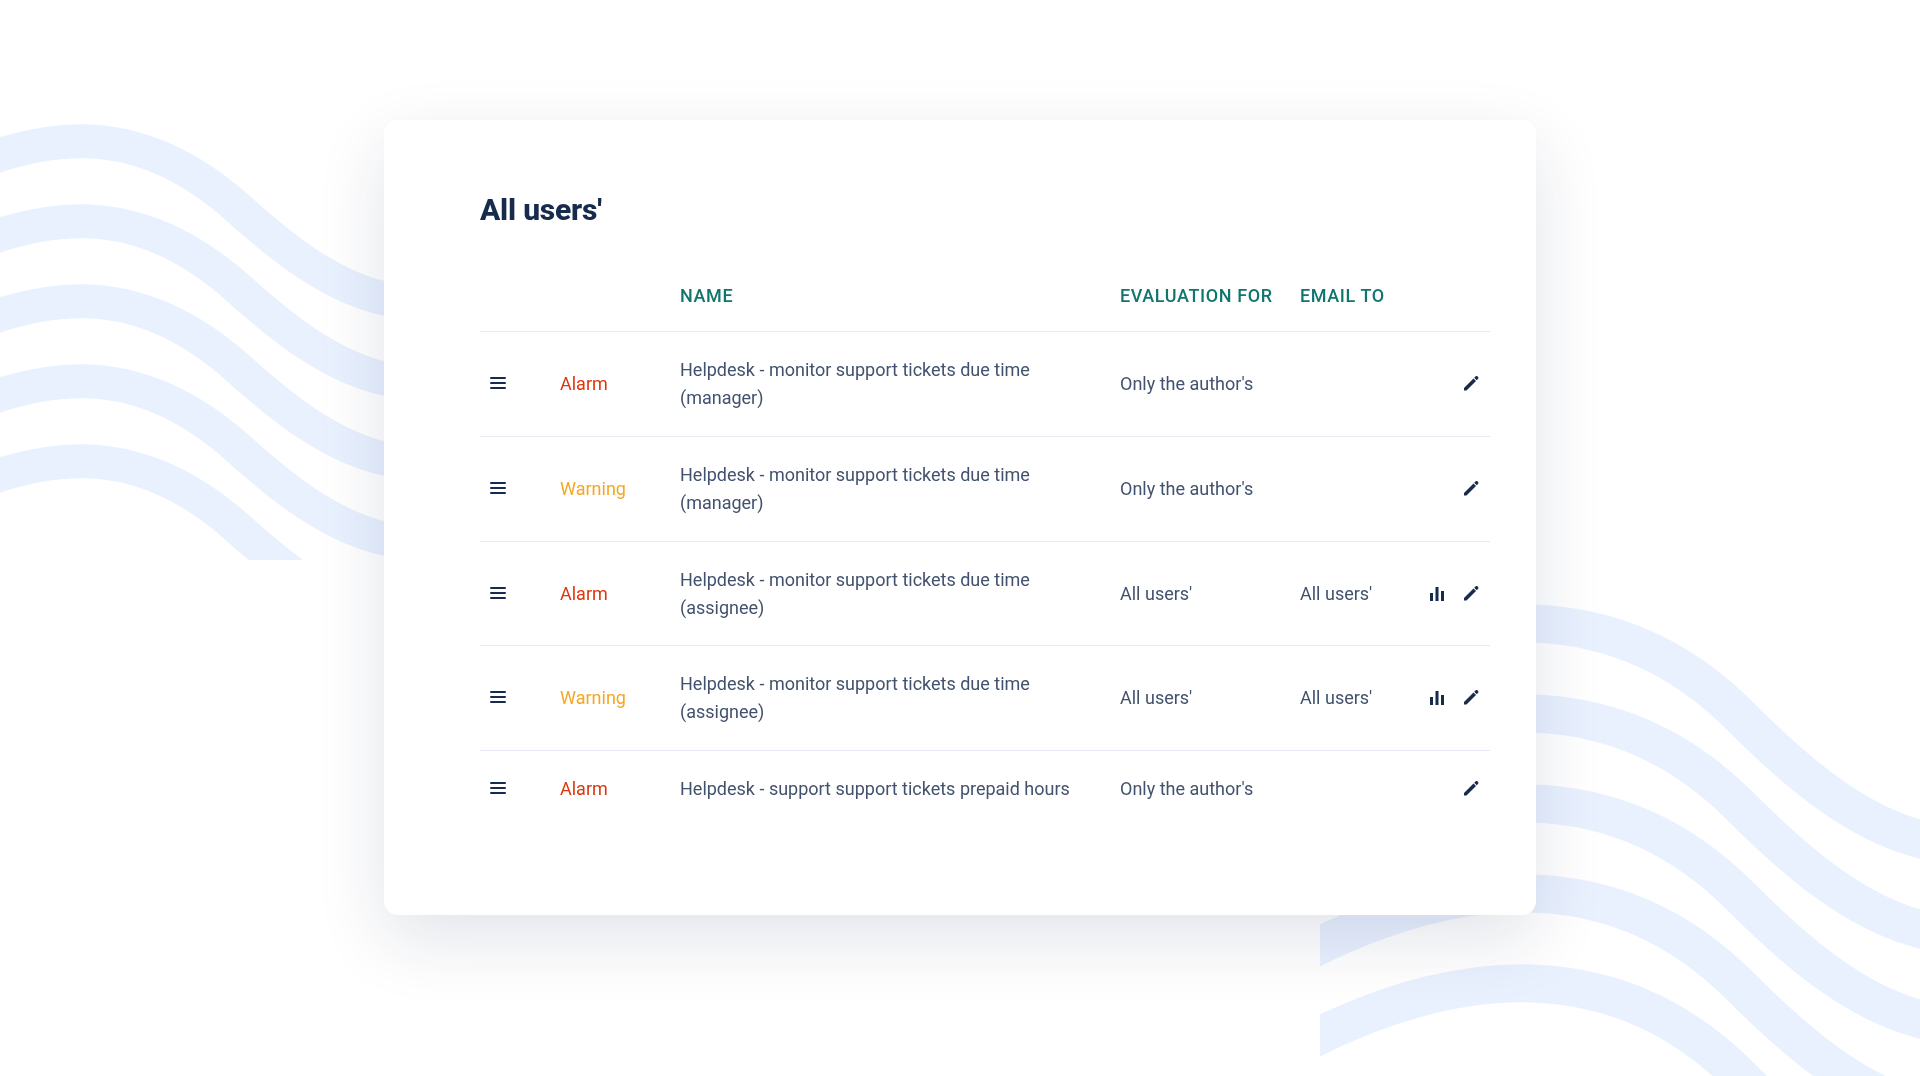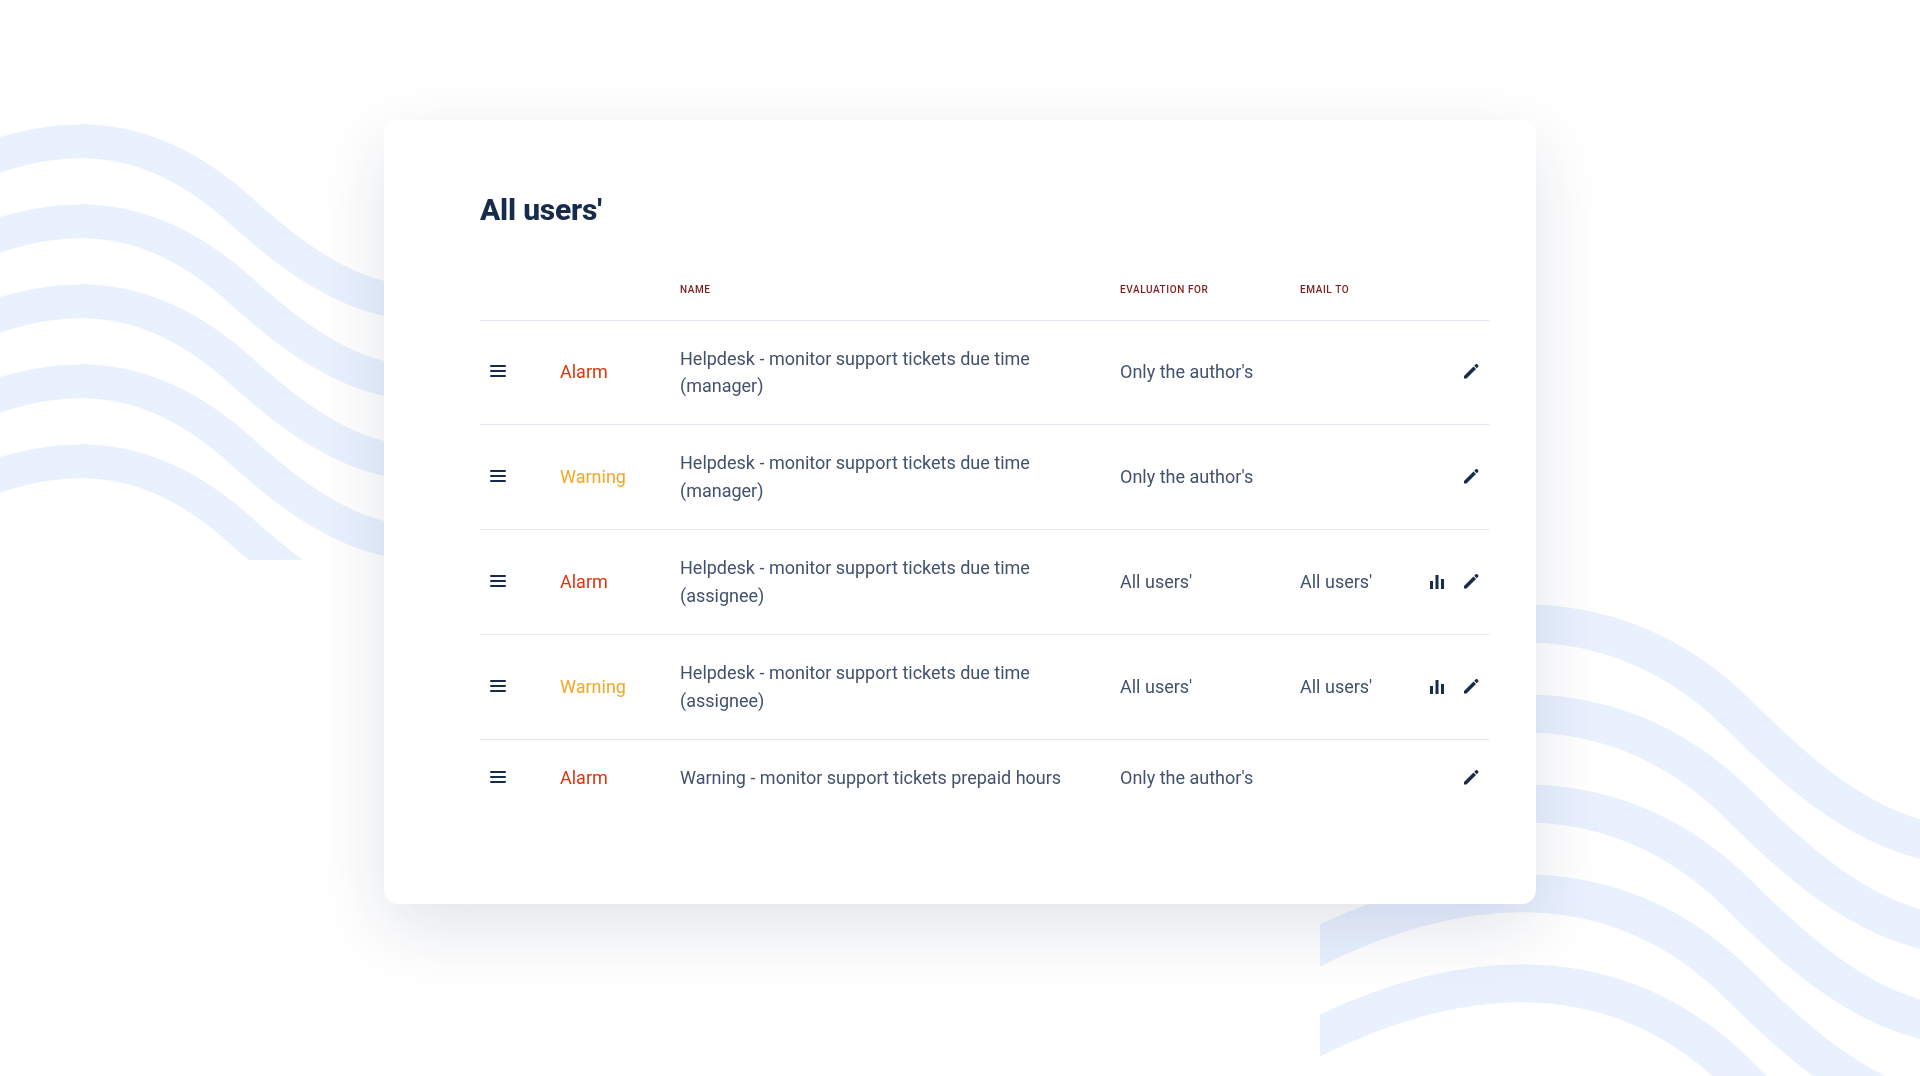--- a/index.html
+++ b/index.html
@@ -45,23 +45,23 @@
   }
   table.list col.c-drag   { width: 70px; }
   table.list col.c-type   { width: 120px; }
   table.list col.c-name   { width: 440px; }
   table.list col.c-eval   { width: 180px; }
   table.list col.c-email  { width: 120px; }
   table.list col.c-act    { width: 80px; }
 
   table.list thead th {
     text-align: left;
-    font-size: 10px;
+    font-size: 18px;
     font-weight: 500;
-    color: #7f1d1d;
+    color: #0f766e;
     text-transform: uppercase;
     letter-spacing: 0.6px;
     padding: 0 10px 22px 10px;
     vertical-align: top;
     line-height: 1.45;
   }
 
   table.list tbody td {
     padding: 24px 10px;
     border-top: 1px solid #e5e9f2;
@@ -234,21 +234,21 @@
             </div>
           </td>
         </tr>
         <tr>
           <td><span class="drag-handle">
               <svg viewBox="0 0 16 14">
                 <use href="#ico-drag"></use>
               </svg>
             </span></td>
           <td><span class="type-badge type-alarm">Alarm</span></td>
-          <td>Warning - monitor support tickets prepaid hours</td>
+          <td>Helpdesk - support support tickets prepaid hours</td>
           <td>Only the author's</td>
           <td></td>
           <td>
             <div class="row-actions">
               <span class="icon-btn">
                 <svg viewBox="0 0 18 18">
                   <use href="#ico-pencil"></use>
                 </svg>
               </span>
             </div>

